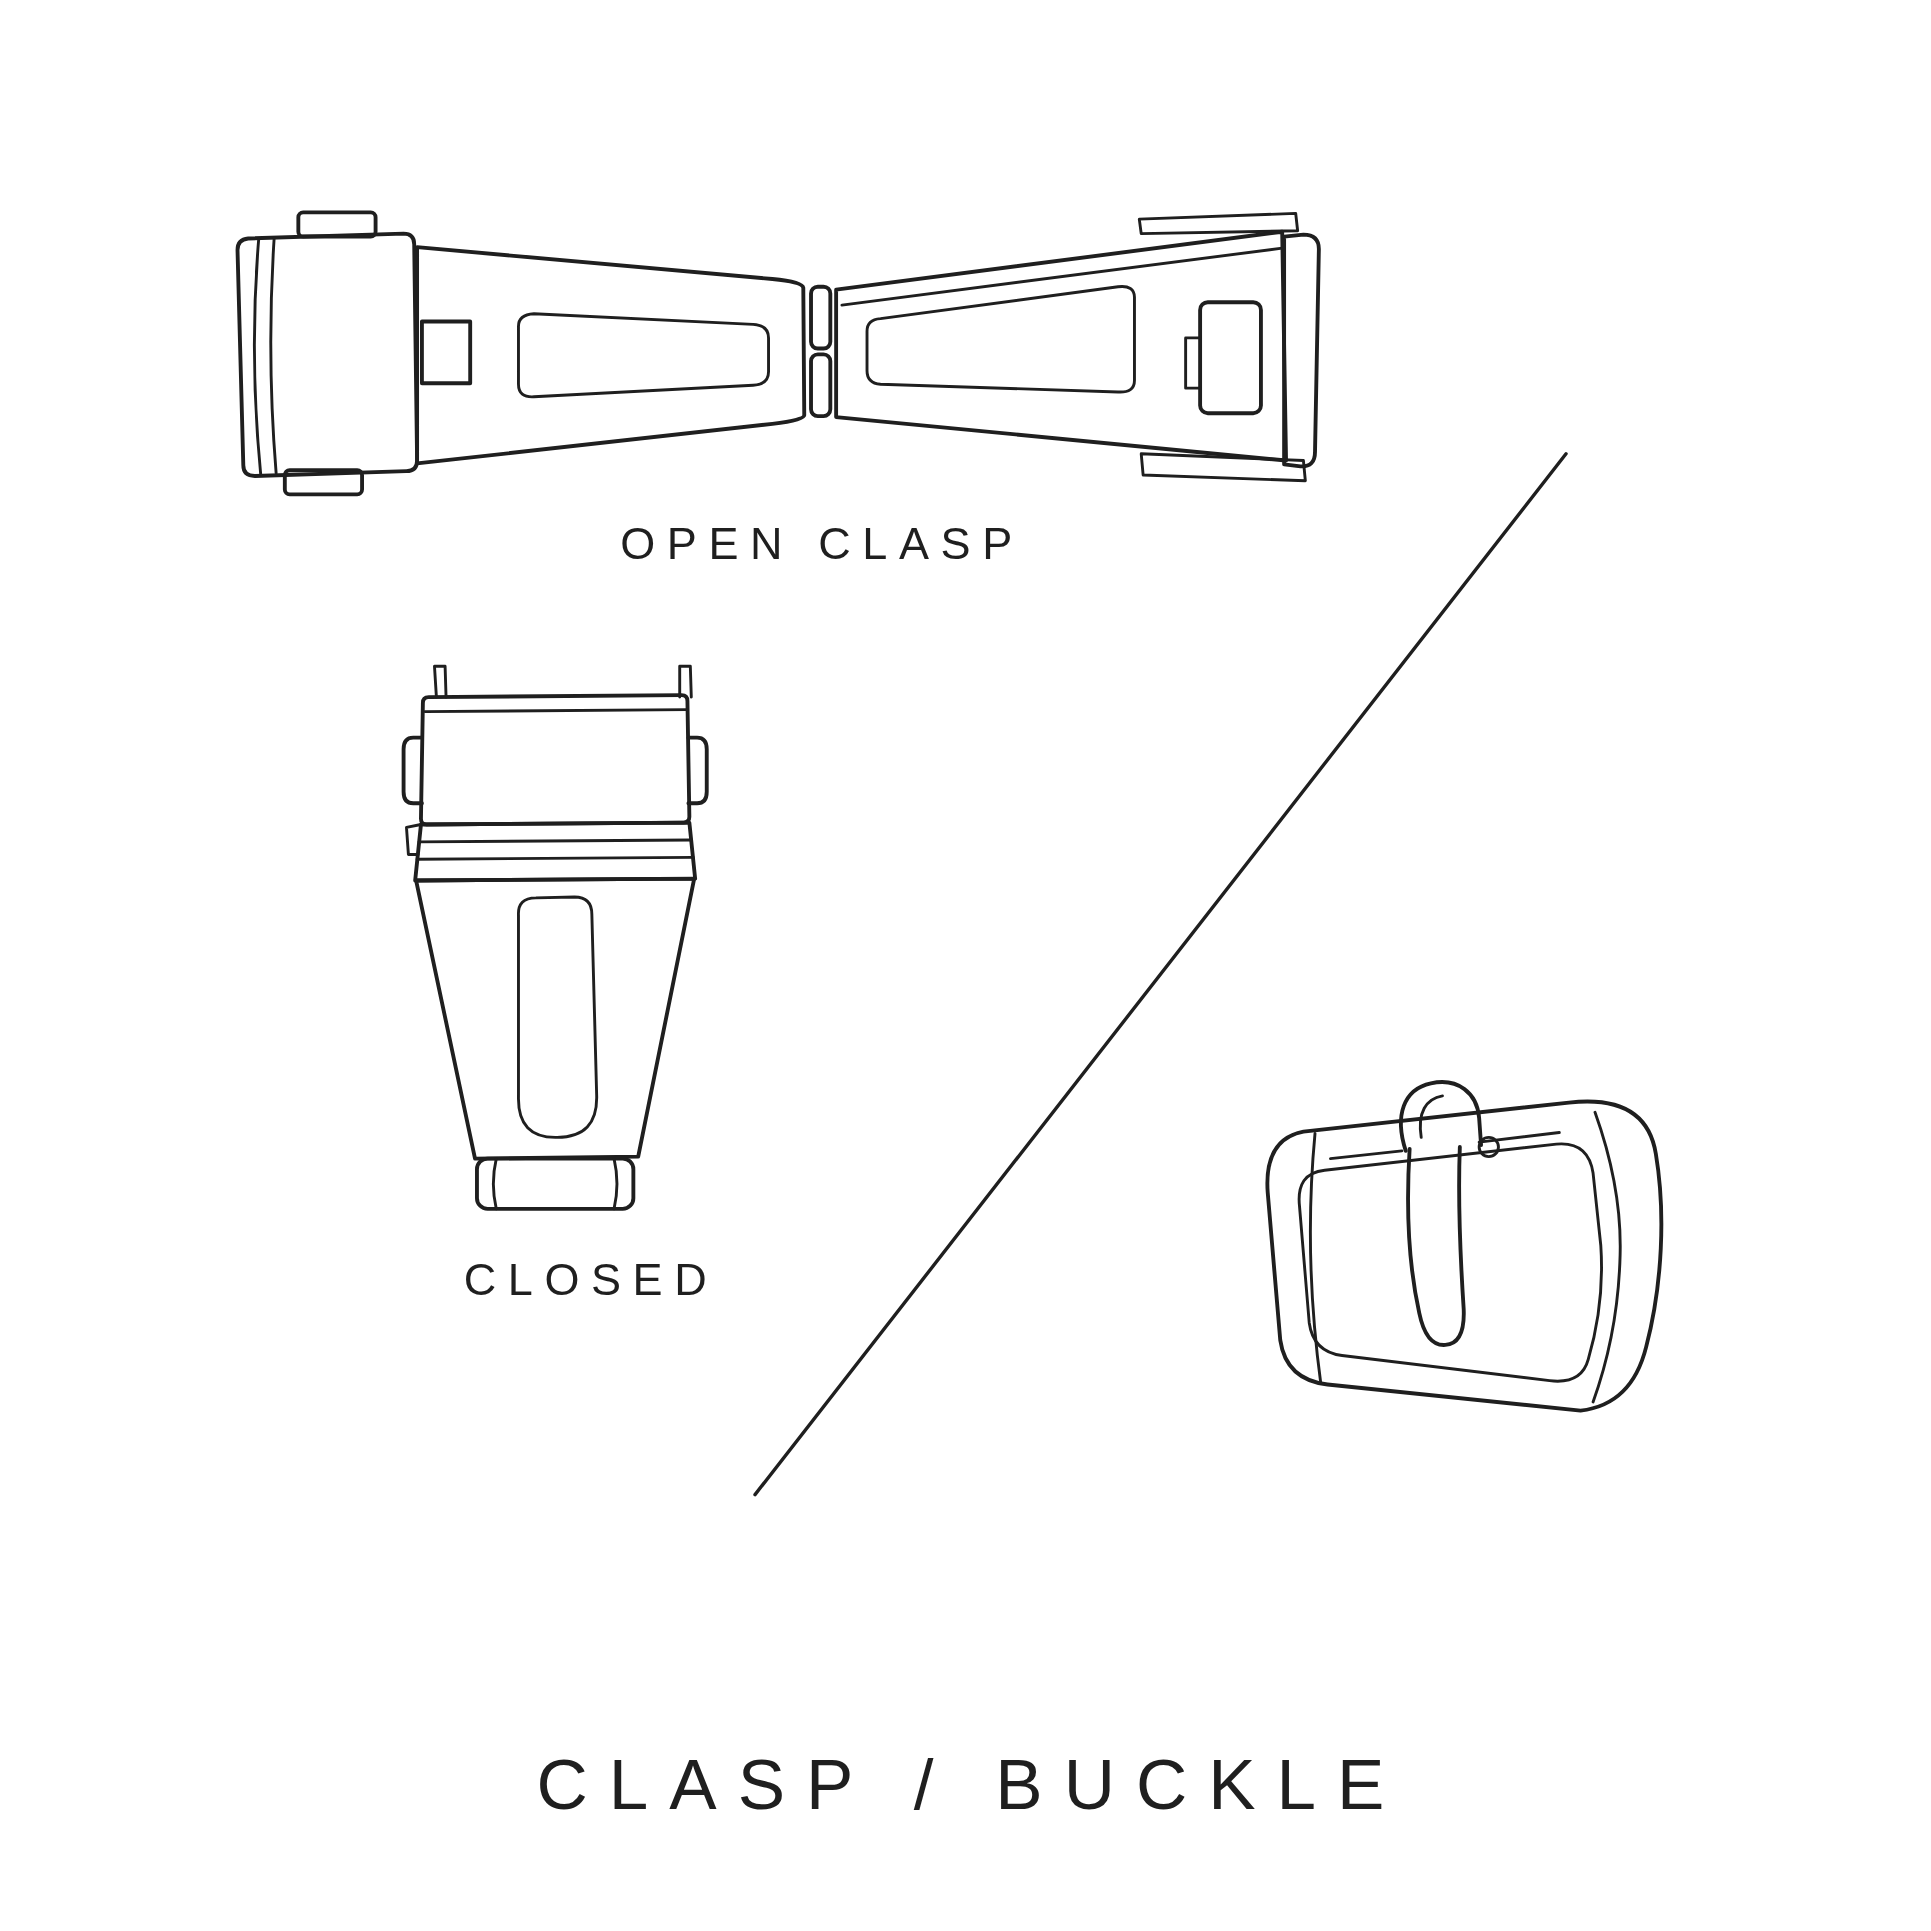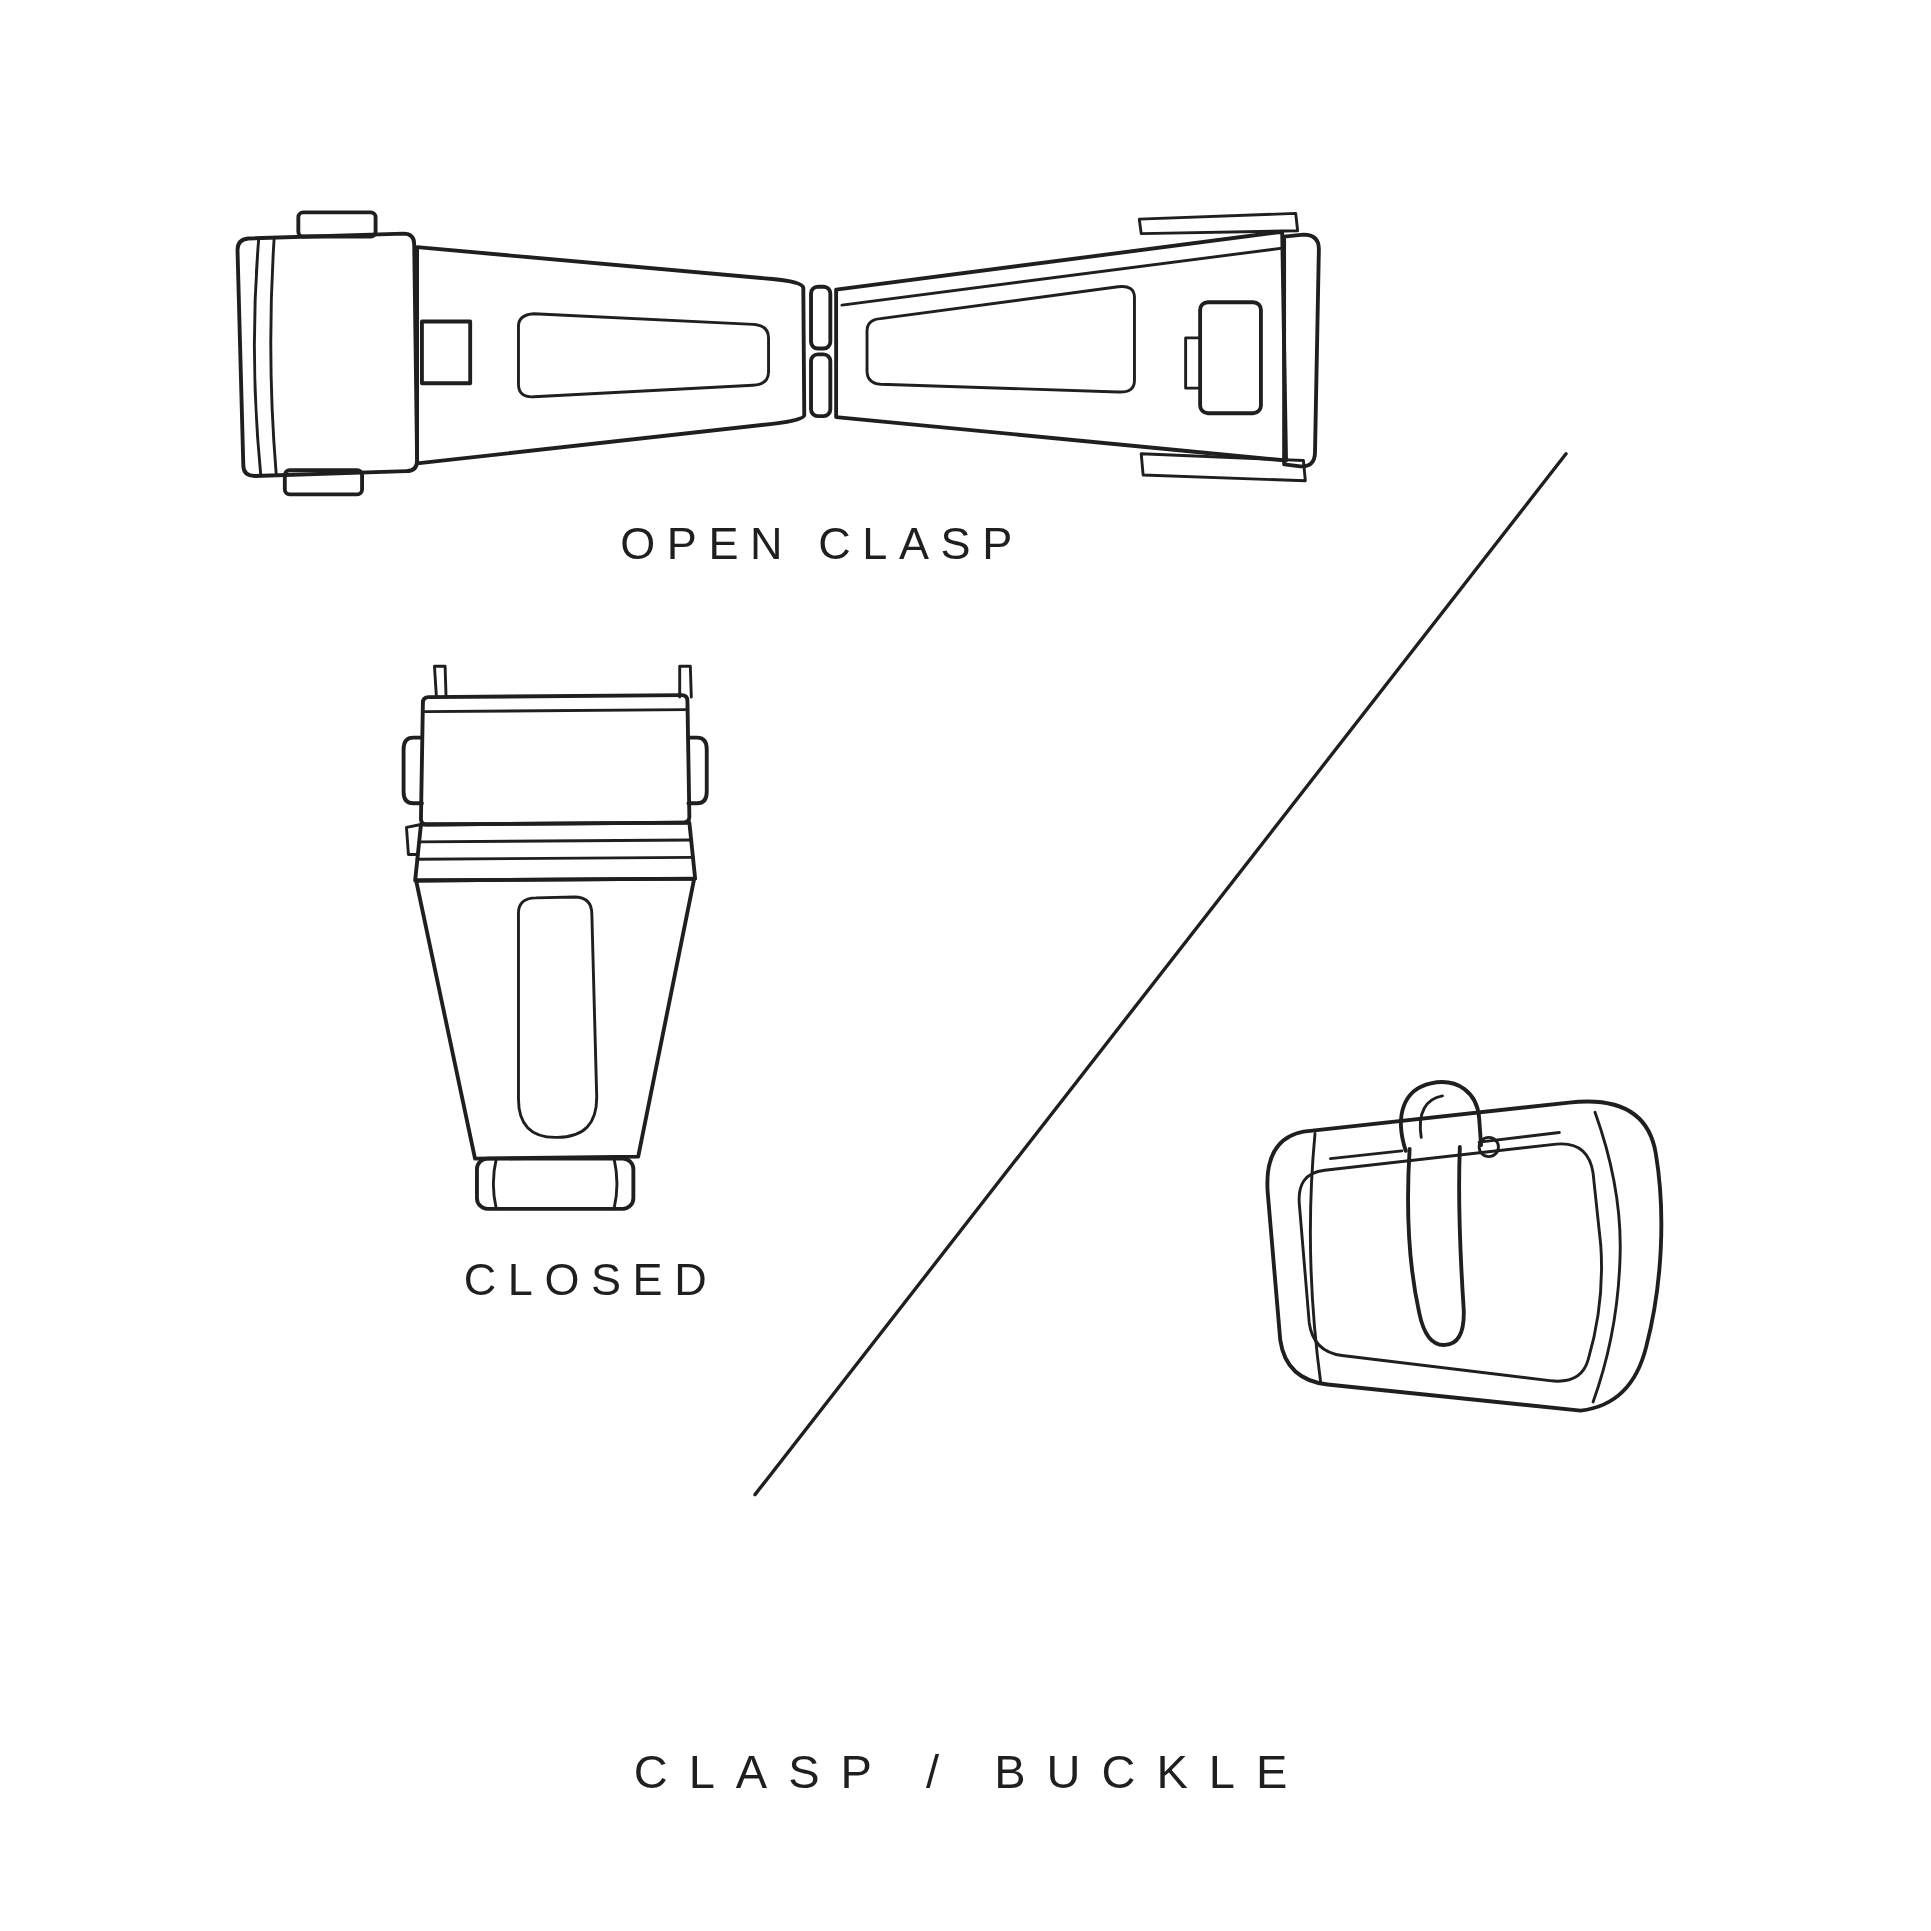--- a/index.html
+++ b/index.html
@@ -27,21 +27,21 @@
     color: #1f1f1f;
     font-size: 45px;
     letter-spacing: 11.6px;
     font-weight: 400;
   }
   .page-title {
     position: absolute;
     transform: translateX(-50%);
     white-space: nowrap;
     color: #1f1f1f;
-    font-size: 47px;
+    font-size: 71px;
     letter-spacing: 21px;
     font-weight: 400;
   }
 </style>
 </head>
 <body>
 
 <div class="canvas">
 
   <svg class="art-svg" width="1931" height="1931" viewBox="0 0 2000 2000">

